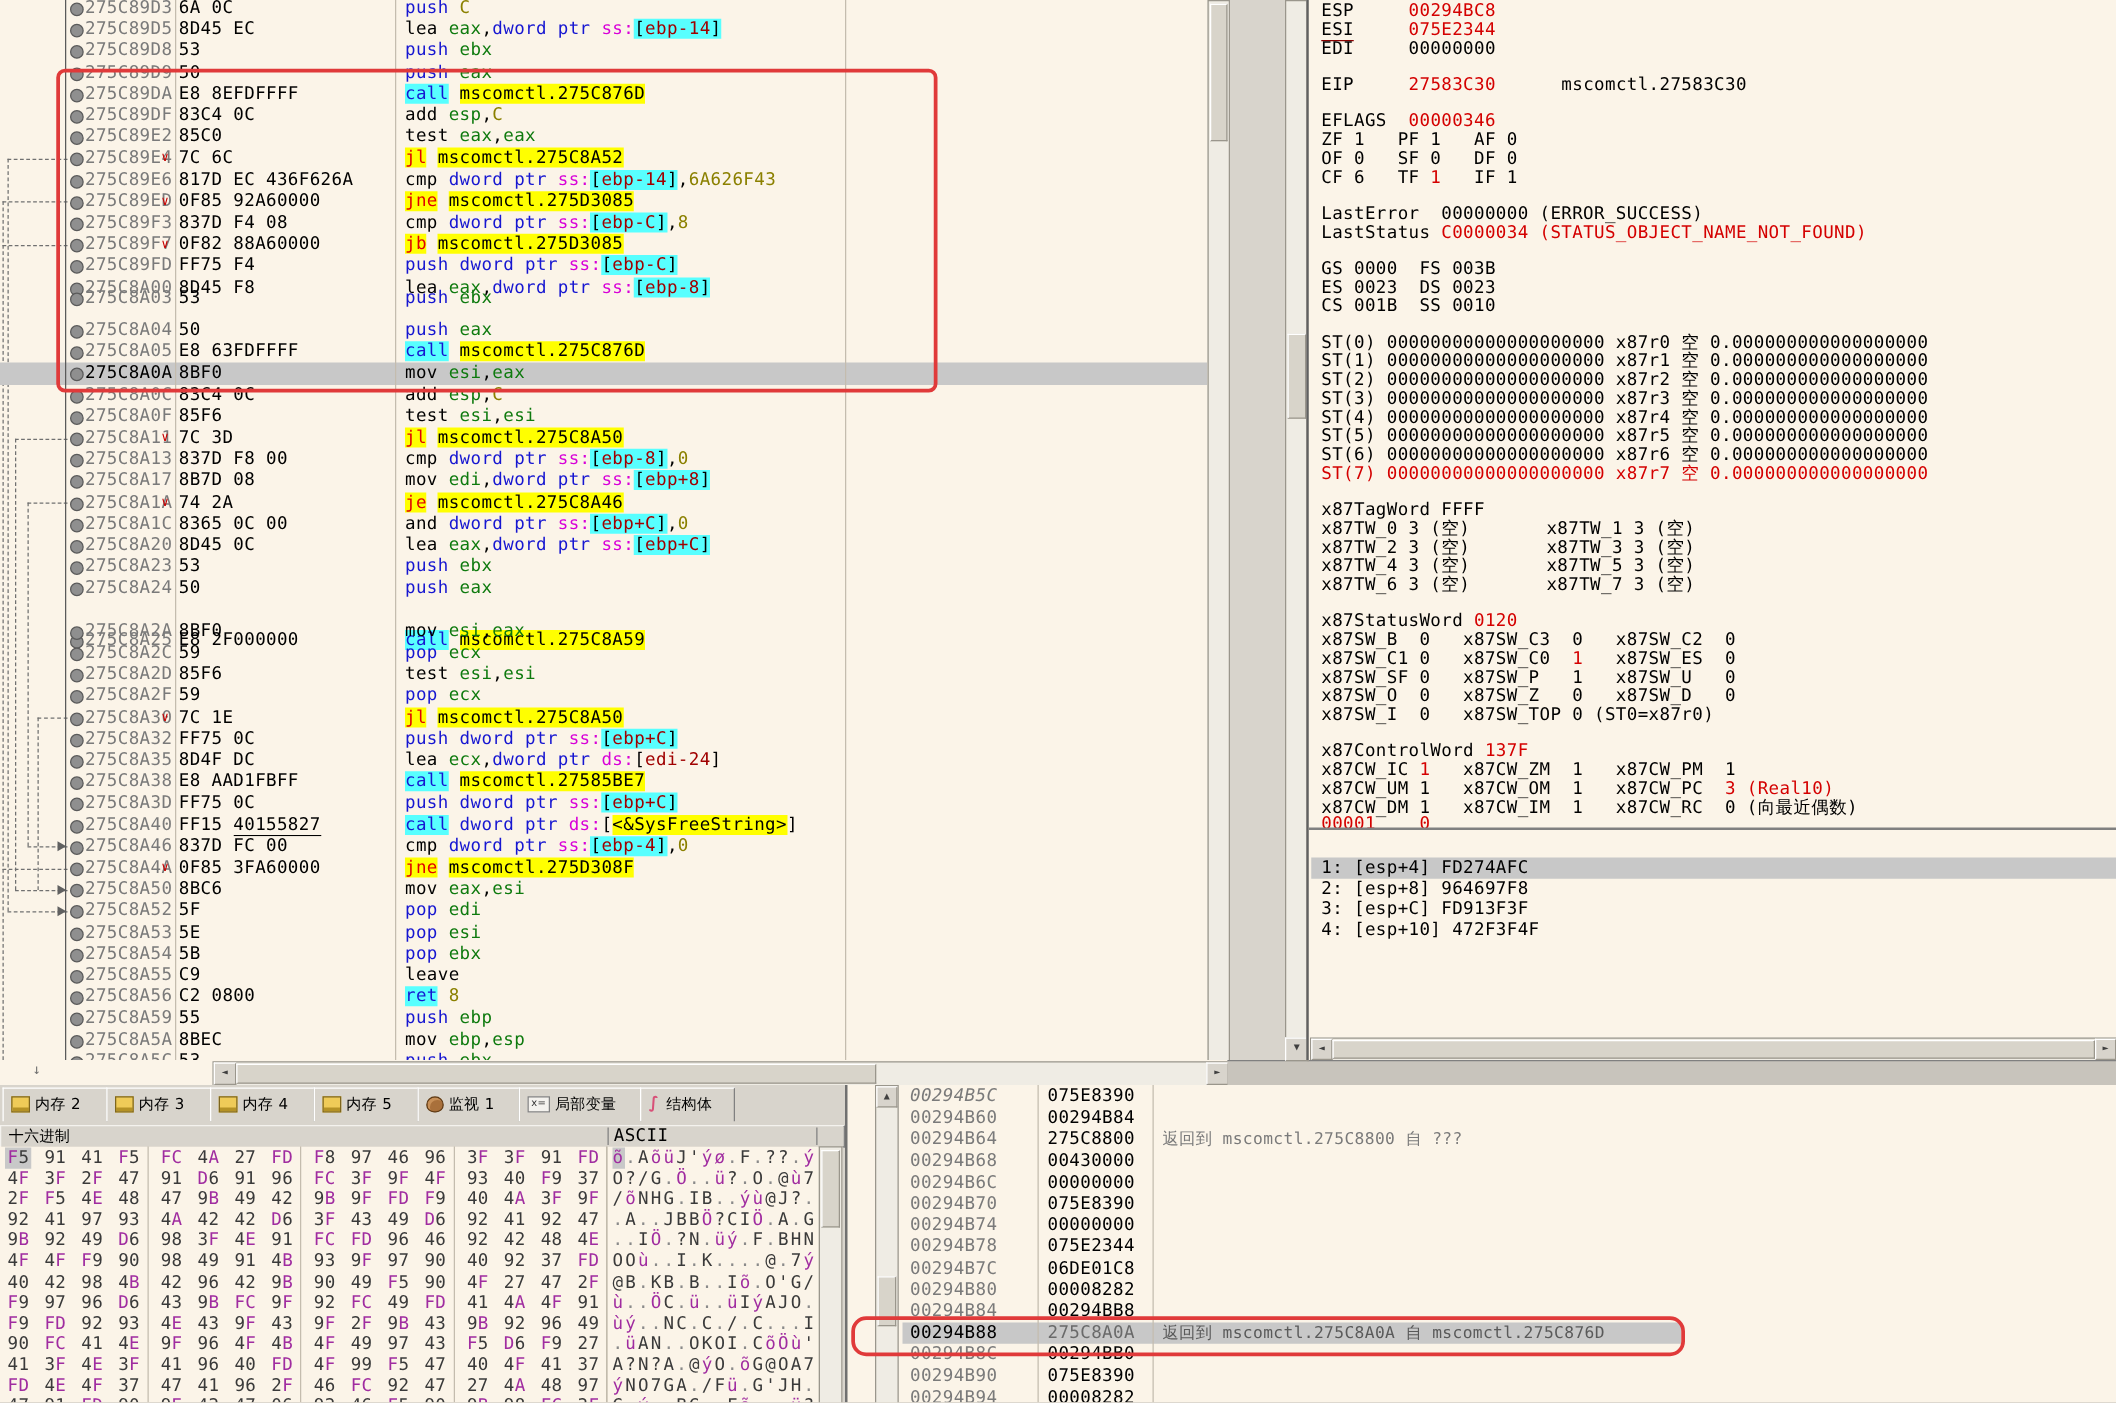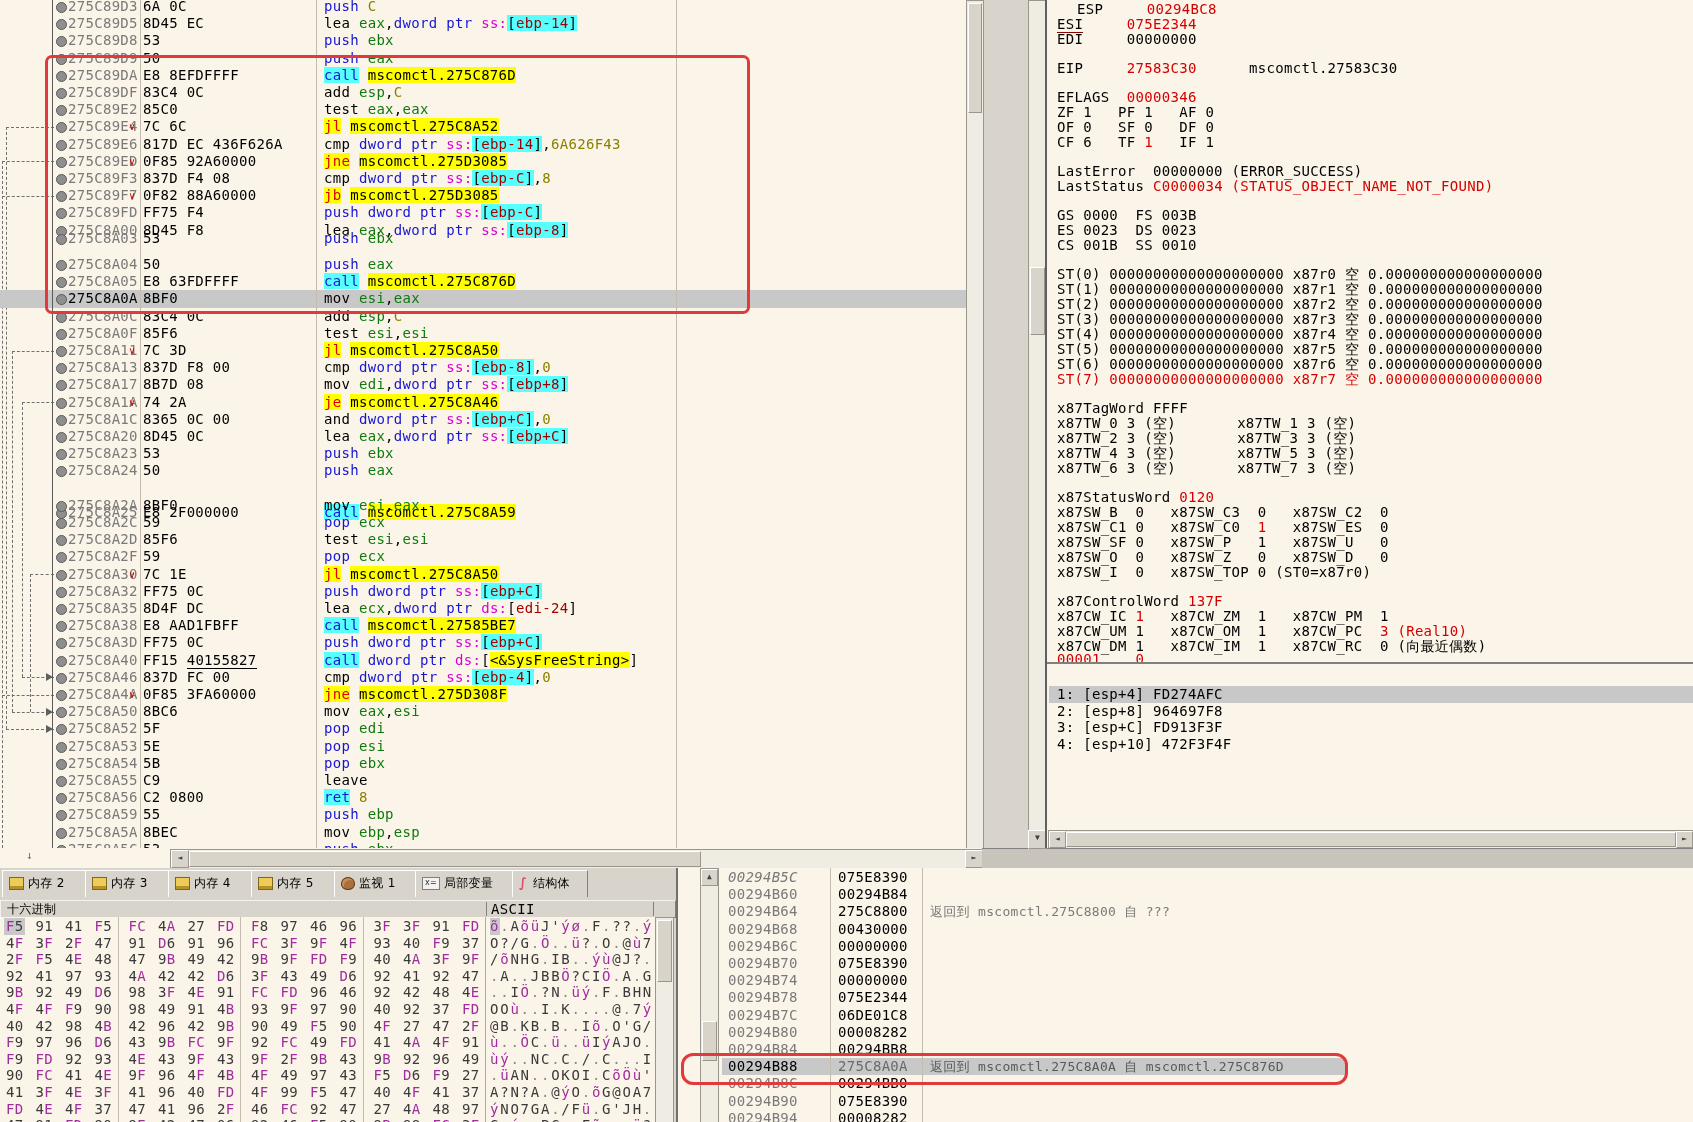--- a/index.html
+++ b/index.html
@@ -155,21 +155,21 @@
 
   <div style="position:absolute;left:982px;top:848px;width:711px;height:20px;background:#C8C4BC;border-top:1px solid #808080;border-bottom:1px solid #808080;"></div>
 
   <div class="sb" style="left:1028px;top:0;width:17px;height:830px;">
     <div class="sbthumb" style="left:1px;top:266px;width:13px;height:66px;"></div>
   </div>
   <div class="sbbtn" style="left:1028px;top:830px;width:17px;height:17px;">▼</div>
 
   <div class="panel" id="registers-panel" style="left:1045px;top:0;width:648px;height:848px;border-left:2px solid #606060;overflow:hidden;">
     <div id="register-lines">
-        <div class="rline" style="top: 2px; margin-left: 20px;"><span class="seg-k">ESP     </span><span class="seg-r">00294BC8</span></div>
+        <div class="rline" style="top: 2px;"><span class="seg-k">ESP     </span><span class="seg-r">00294BC8</span></div>
         <div class="rline" style="top: 17px;"><span class="seg-ku">ESI</span><span class="seg-k">     </span><span class="seg-r">075E2344</span></div>
         <div class="rline" style="top: 32px;"><span class="seg-k">EDI     00000000</span></div>
         <div class="rline" style="top: 61px;"><span class="seg-k">EIP     </span><span class="seg-r">27583C30</span><span class="seg-k">      mscomctl.27583C30</span></div>
         <div class="rline" style="top: 90px;"><span class="seg-k">EFLAGS  </span><span class="seg-r">00000346</span></div>
         <div class="rline" style="top: 105px;"><span class="seg-k">ZF 1   PF 1   AF 0</span></div>
         <div class="rline" style="top: 120px;"><span class="seg-k">OF 0   SF 0   DF 0</span></div>
         <div class="rline" style="top: 135px;"><span class="seg-k">CF 6   TF </span><span class="seg-r">1</span><span class="seg-k">   IF 1</span></div>
         <div class="rline" style="top: 164px;"><span class="seg-k">LastError  00000000 (ERROR_SUCCESS)</span></div>
         <div class="rline" style="top: 179px;"><span class="seg-k">LastStatus </span><span class="seg-r">C0000034 (STATUS_OBJECT_NAME_NOT_FOUND)</span></div>
         <div class="rline" style="top: 208px;"><span class="seg-k">GS 0000  FS 003B</span></div>

